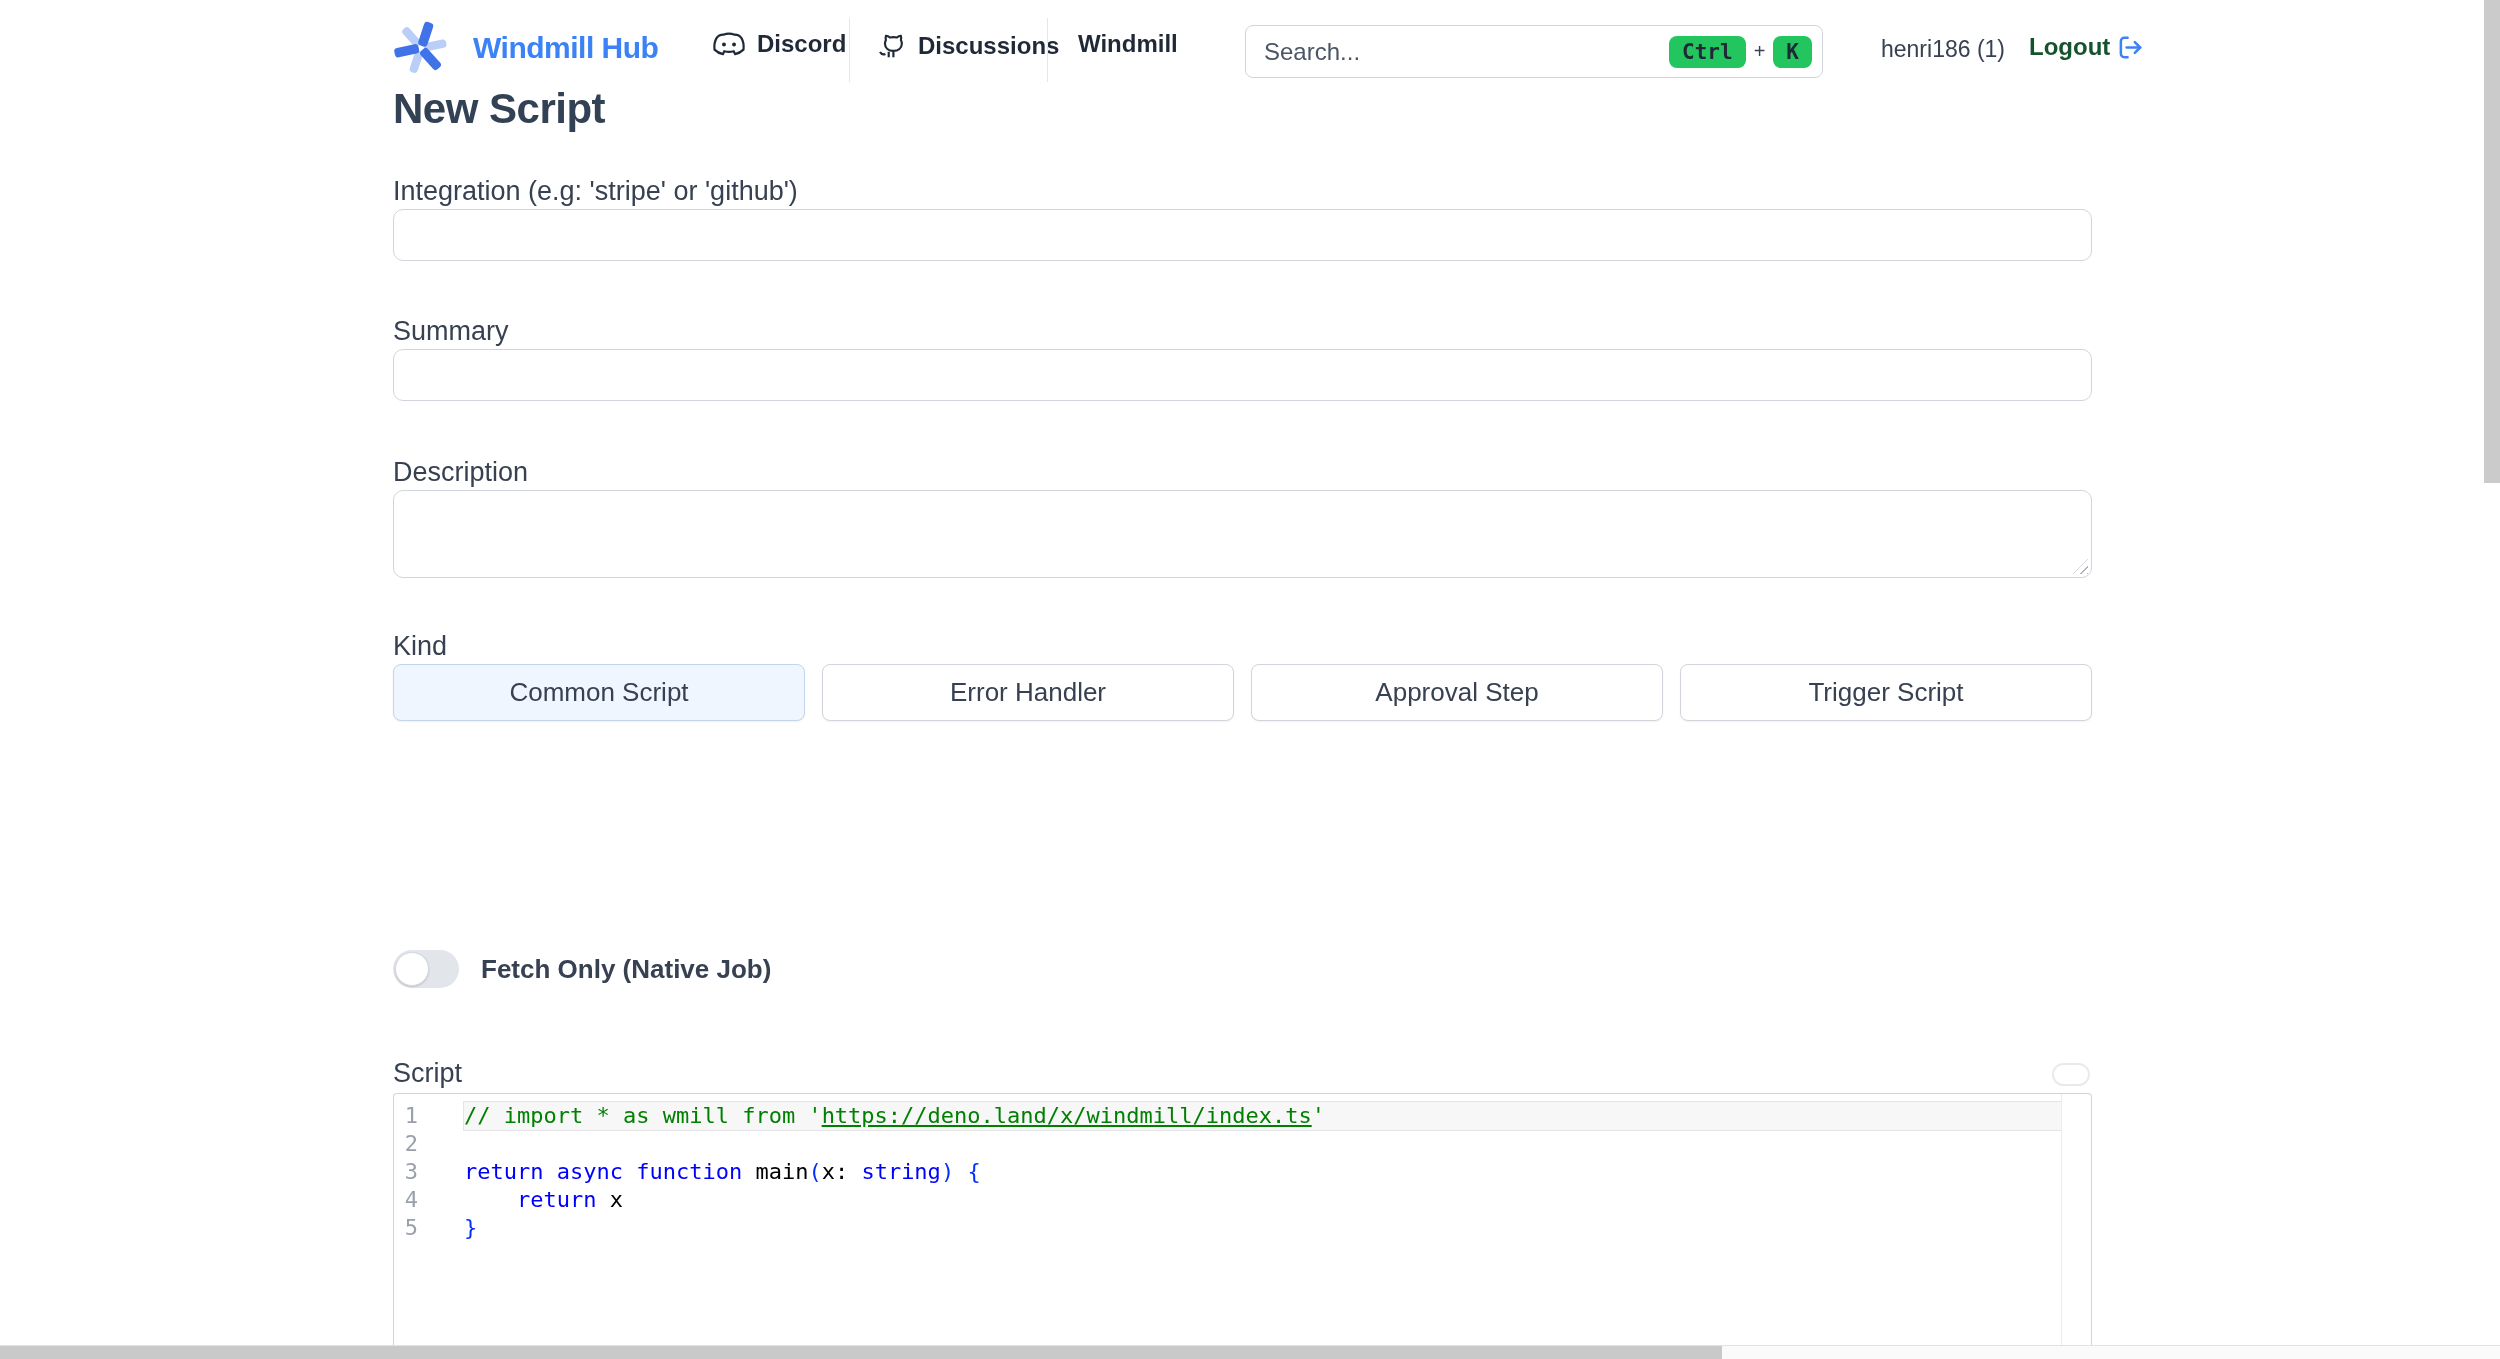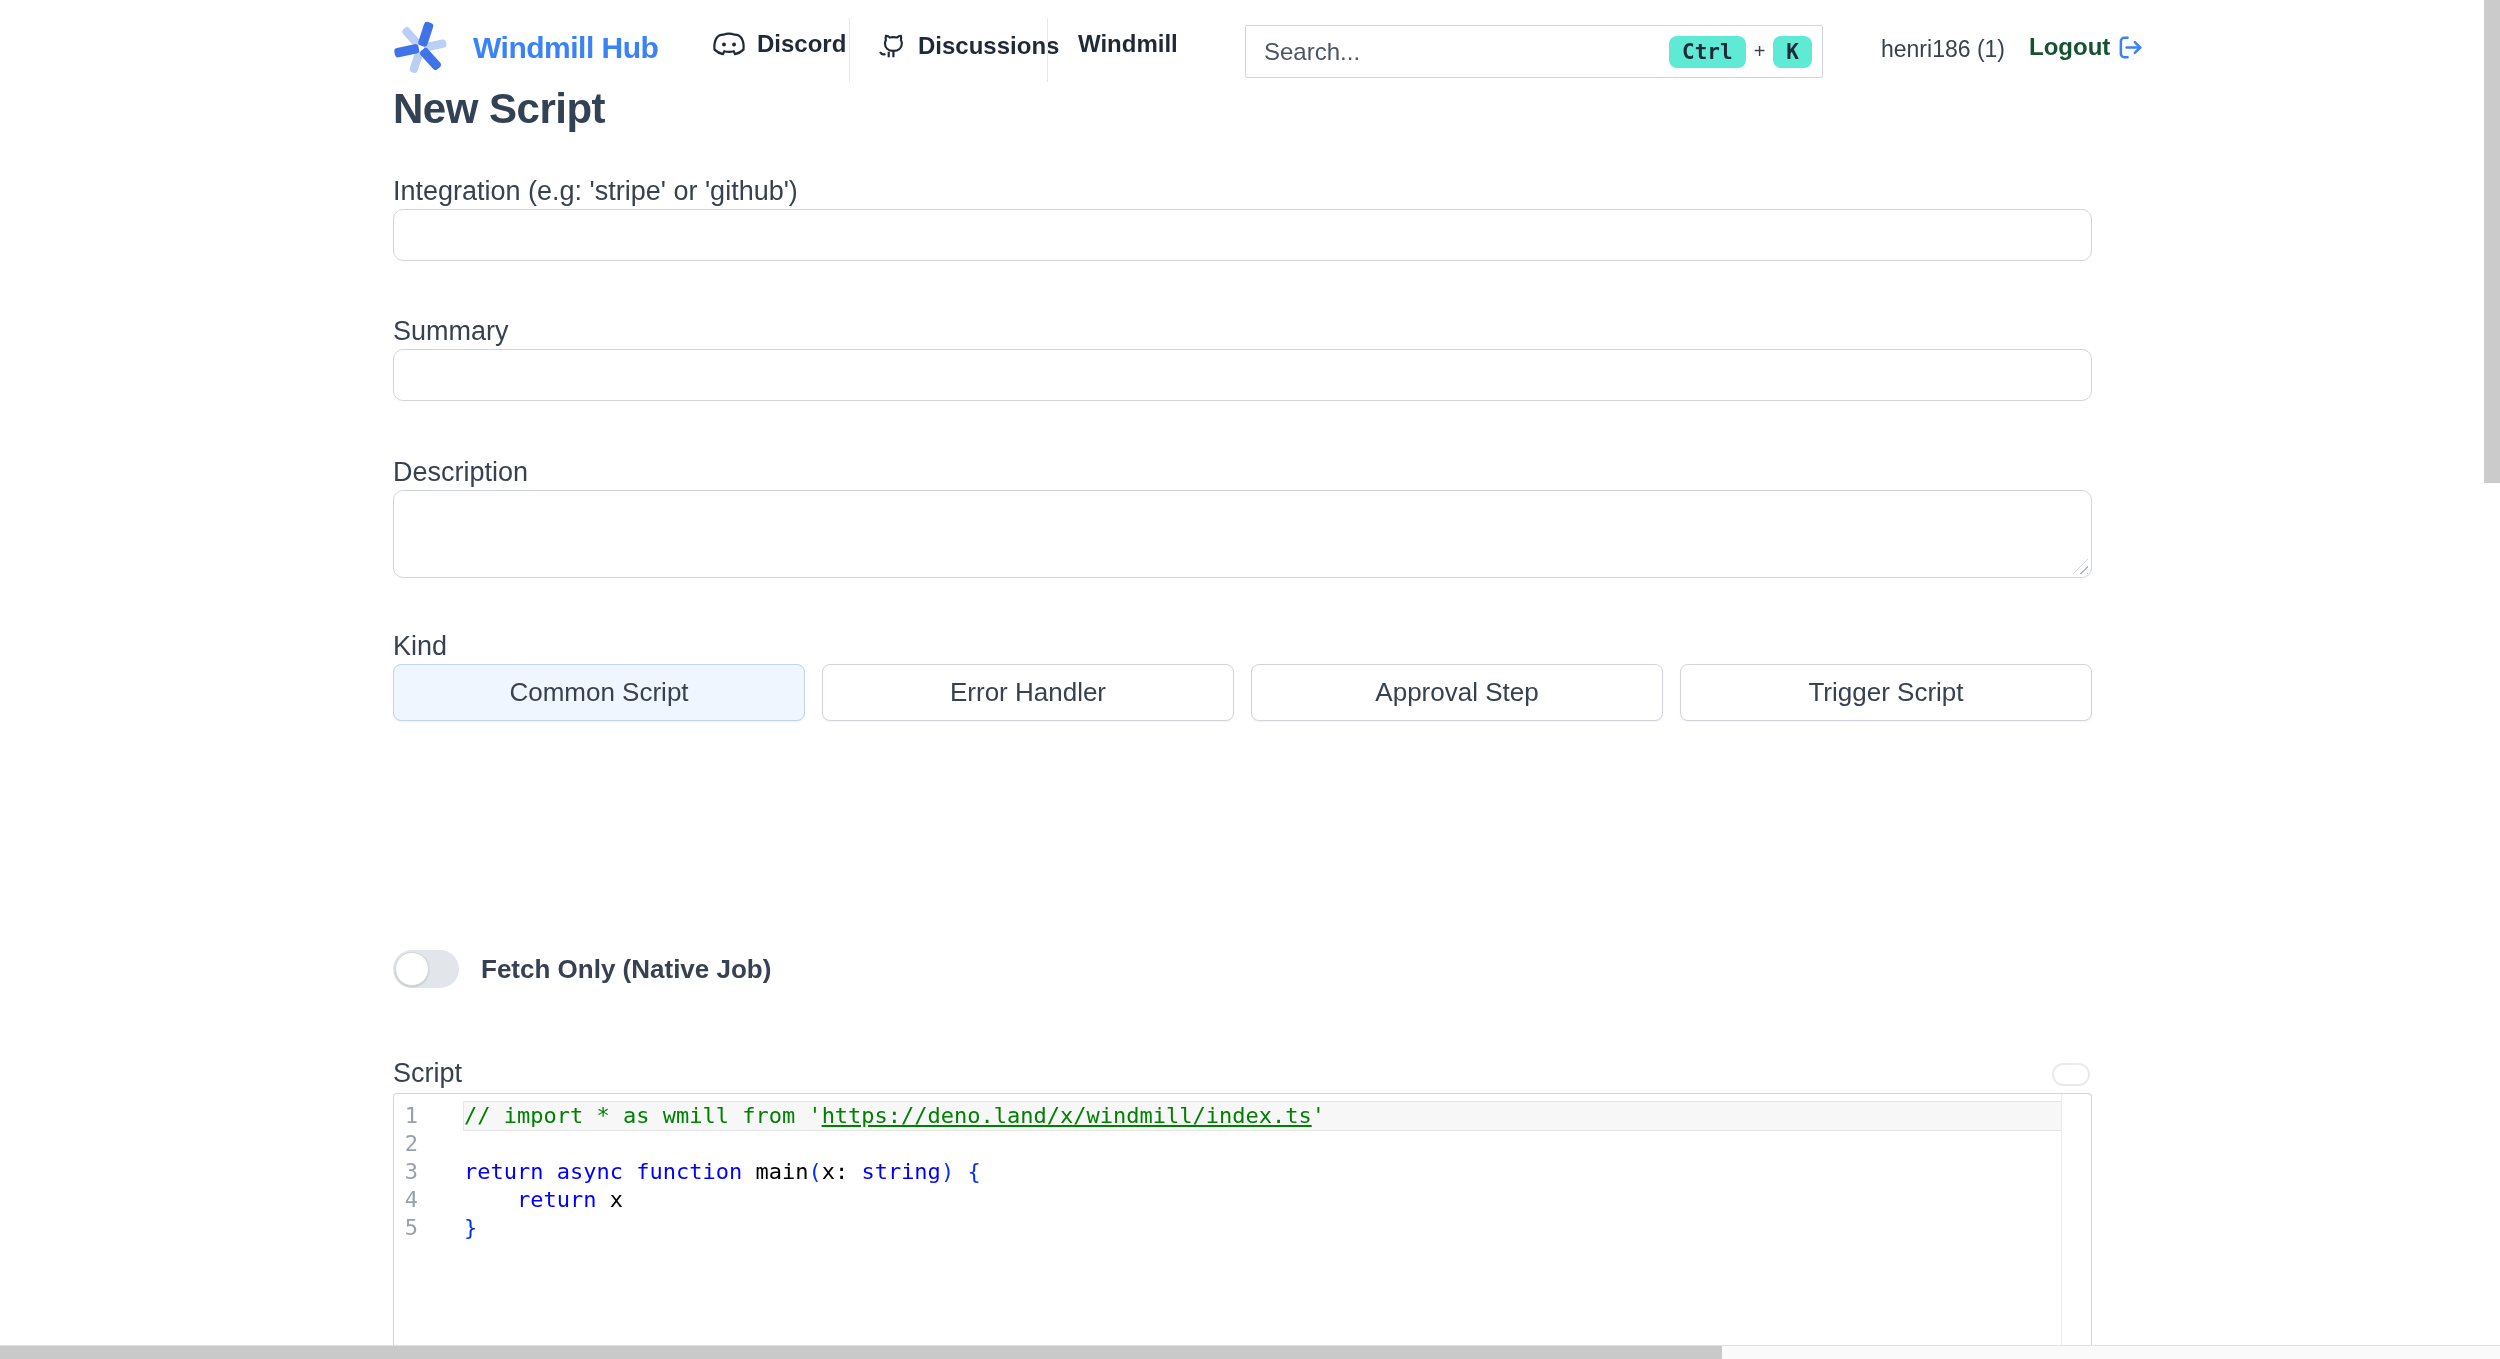--- a/index.html
+++ b/index.html
@@ -11,26 +11,26 @@
   .header { position:absolute; left:0; top:0; width:2500px; height:100px; background:#fff; }
   .logo { position:absolute; left:393px; top:20px; display:flex; align-items:center; gap:24px; }
   .logo-text { font-size:30px; font-weight:800; color:#3b82f6; letter-spacing:-0.5px; }
   .nav-item { position:absolute; top:30px; display:flex; align-items:center; gap:11px; cursor:pointer; }
   .nav-item .lbl { font-size:24px; font-weight:600; color:#1f2937; }
   .nav-divider { position:absolute; top:18px; width:1px; height:64px; background:#e5e7eb; }
   .nav-discord { left:712px; } .nav-discussions { left:877px; } .nav-windmill { left:1078px; }
   .div1 { left:849px; } .div2 { left:1047px; }
 
   .searchbox { position:absolute; left:1245px; top:25px; width:578px; height:53px;
-    border:1px solid #d1d5db; border-radius:2px; background:#fff;
+    border:1px solid #d1d5db; border-radius:8px; background:#fff;
     display:flex; align-items:center; padding:0 10px 0 18px; }
   .searchbox input { border:none; outline:none; flex:1; font-size:24px; color:#374151;
     font-family:"Liberation Sans", sans-serif; background:transparent; }
   .searchbox input::placeholder { color:#4b5563; opacity:1; }
-  .kbd { background:#5eead4; border-radius:8px; padding:4px 13px; font-family:"DejaVu Sans Mono", monospace;
+  .kbd { background:#22c55e; border-radius:8px; padding:4px 13px; font-family:"DejaVu Sans Mono", monospace;
     font-size:21px; font-weight:700; color:#1f2937; }
   .kbd-plus { font-size:20px; color:#374151; margin:0 8px; }
 
   .user-label { position:absolute; left:1881px; top:36px; font-size:23px; color:#374151; }
   .logout { position:absolute; left:2001px; top:33px; display:flex; align-items:center; gap:7px; cursor:pointer; }
   .logout .lbl { font-size:24px; font-weight:700; color:#14532d;margin-left:28px; }
 
   
   .main { position:absolute; left:393px; top:0; width:1699px; height:1206px; }
   .section { position:absolute; left:0; width:1699px; }

